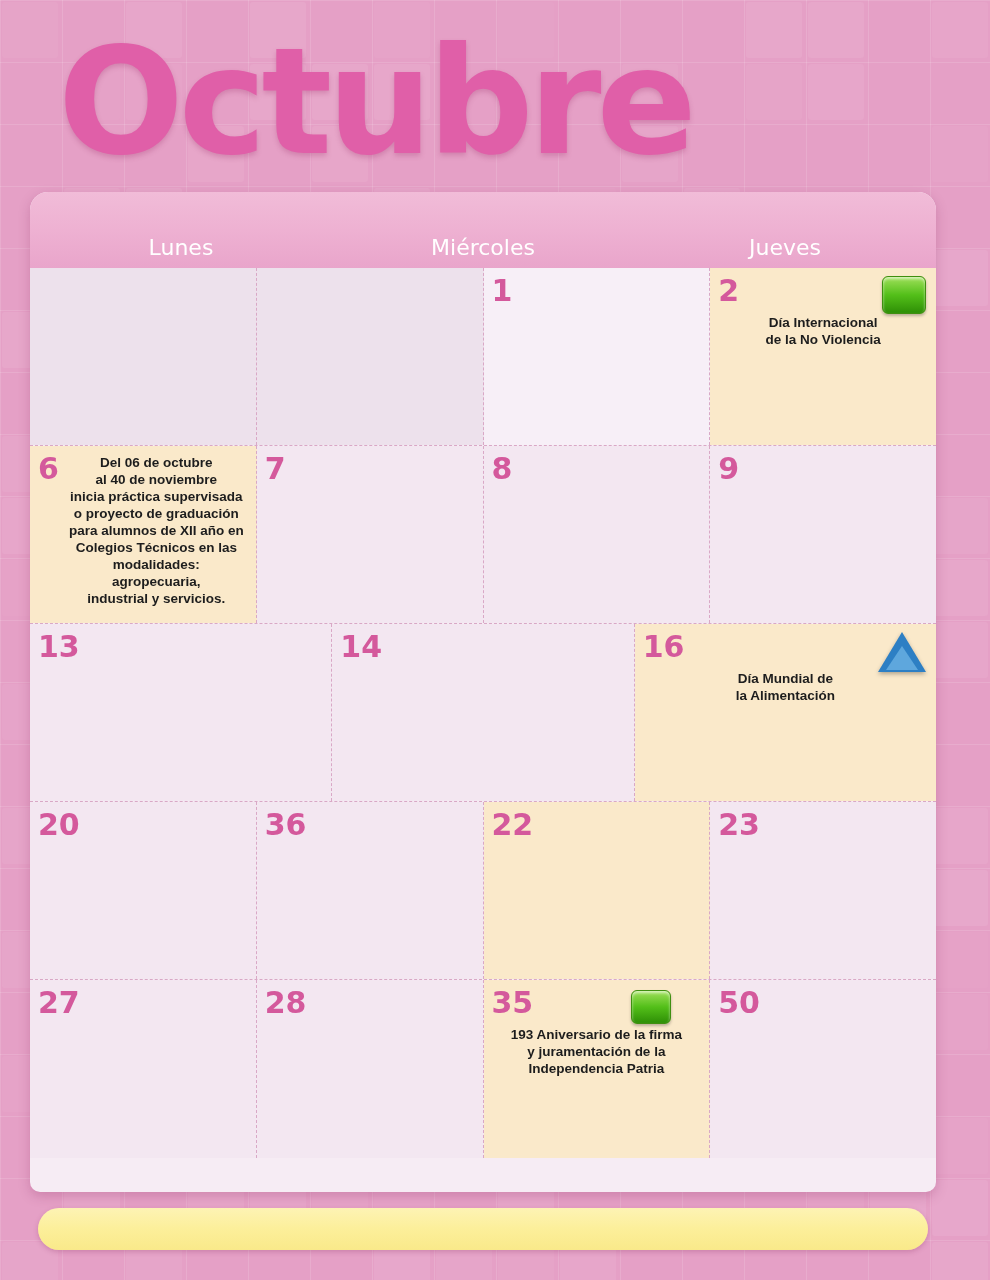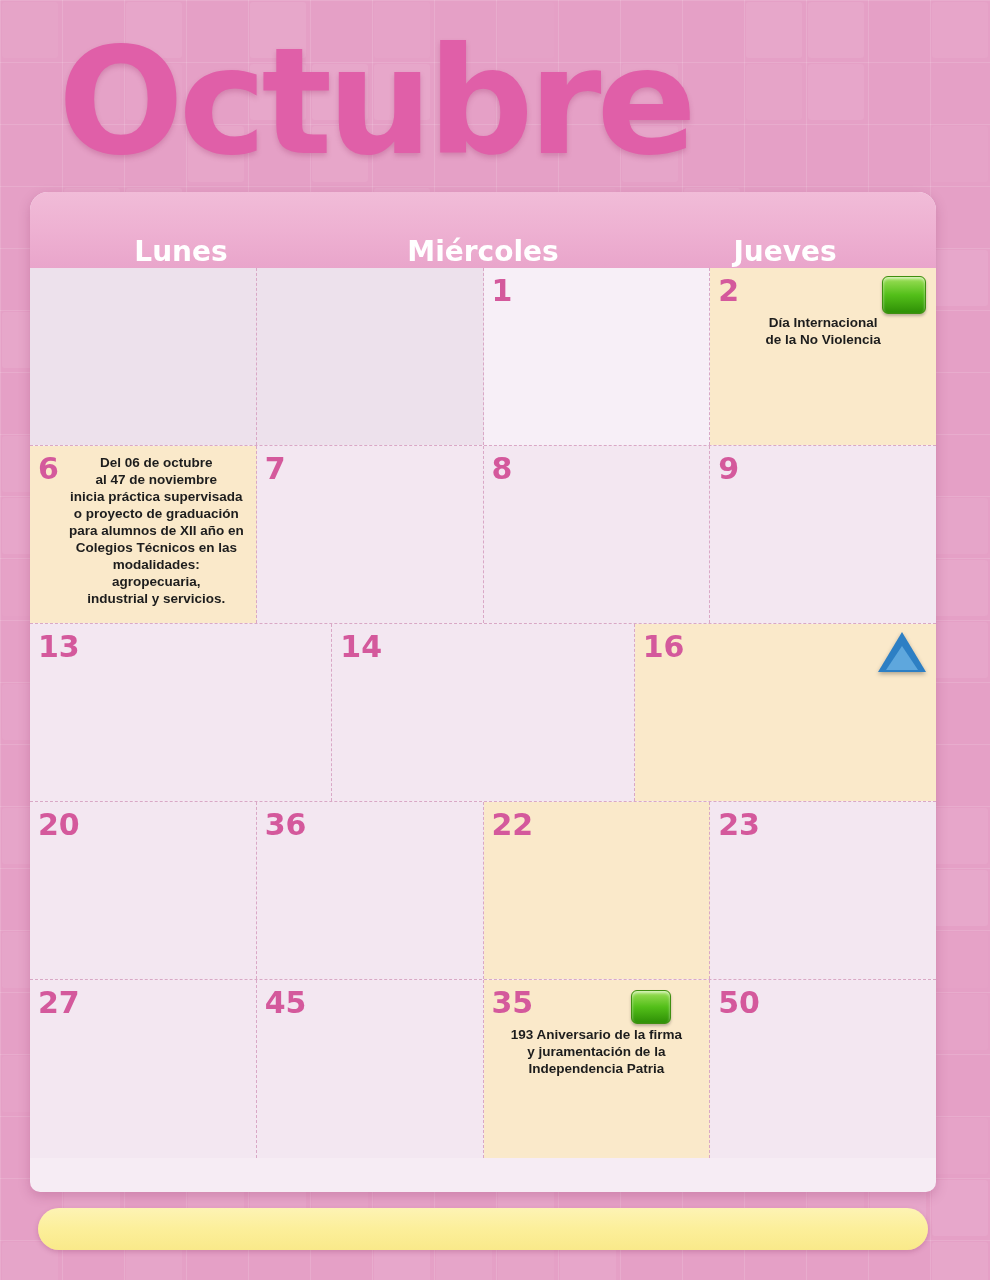--- a/index.html
+++ b/index.html
@@ -68,25 +68,26 @@
   }
 
   #weekday-header {
     display: flex;
     height: 76px;
     background: linear-gradient(to bottom, #f1bcd8 0%, #eeb1d2 50%, #e9a5cb 100%);
   }
   #weekday-header .weekday {
     flex: 1 1 0;
     color: #ffffff;
-    font-size: 28px;
-    font-weight: bold;
+    font-size: 22px;
+    font-weight: normal;
     display: flex;
     align-items: flex-end;
     justify-content: center;
+    padding-bottom: 8px;
     font-family: "DejaVu Sans", sans-serif;
   }
 
   #weeks {
     display: flex;
     flex-direction: column;
   }
   .week-row {
     display: flex;
     height: 178px;
@@ -352,21 +353,21 @@
           <div class="event-text" style="white-space: pre-line;">Día Internacional
 de la No Violencia</div>
           <span class="marker green"></span>
         </div>
       </div>
       <div class="week-row">
         <div class="day-cell event">
           <div class="inline-row">
             <div class="day-number">6</div>
             <div class="event-text left-block" style="white-space: pre-line;">Del 06 de octubre
-al 47 de noviembre
+al 40 de noviembre
 inicia práctica supervisada
 o proyecto de graduación
 para alumnos de XII año en
 Colegios Técnicos en las
 modalidades: agropecuaria,
 industrial y servicios.</div>
           </div>
         </div>
         <div class="day-cell ">
           <div class="day-number">7</div>
@@ -380,20 +381,22 @@
       </div>
       <div class="week-row">
         <div class="day-cell ">
           <div class="day-number">13</div>
         </div>
         <div class="day-cell ">
           <div class="day-number">14</div>
         </div>
         <div class="day-cell event">
           <div class="day-number">16</div>
+          <div class="event-text" style="white-space: pre-line;">Día Mundial de
+la Alimentación</div>
           <span class="marker blue"></span>
         </div>
       </div>
       <div class="week-row">
         <div class="day-cell ">
           <div class="day-number">20</div>
         </div>
         <div class="day-cell ">
           <div class="day-number">36</div>
         </div>
@@ -402,21 +405,21 @@
         </div>
         <div class="day-cell ">
           <div class="day-number">23</div>
         </div>
       </div>
       <div class="week-row">
         <div class="day-cell ">
           <div class="day-number">27</div>
         </div>
         <div class="day-cell ">
-          <div class="day-number">45</div>
+          <div class="day-number">28</div>
         </div>
         <div class="day-cell event">
           <div class="day-number">35</div>
           <div class="event-text" style="white-space: pre-line;">193 Aniversario de la firma
 y juramentación de la
 Independencia Patria</div>
           <span class="marker green small"></span>
         </div>
         <div class="day-cell ">
           <div class="day-number">50</div>

